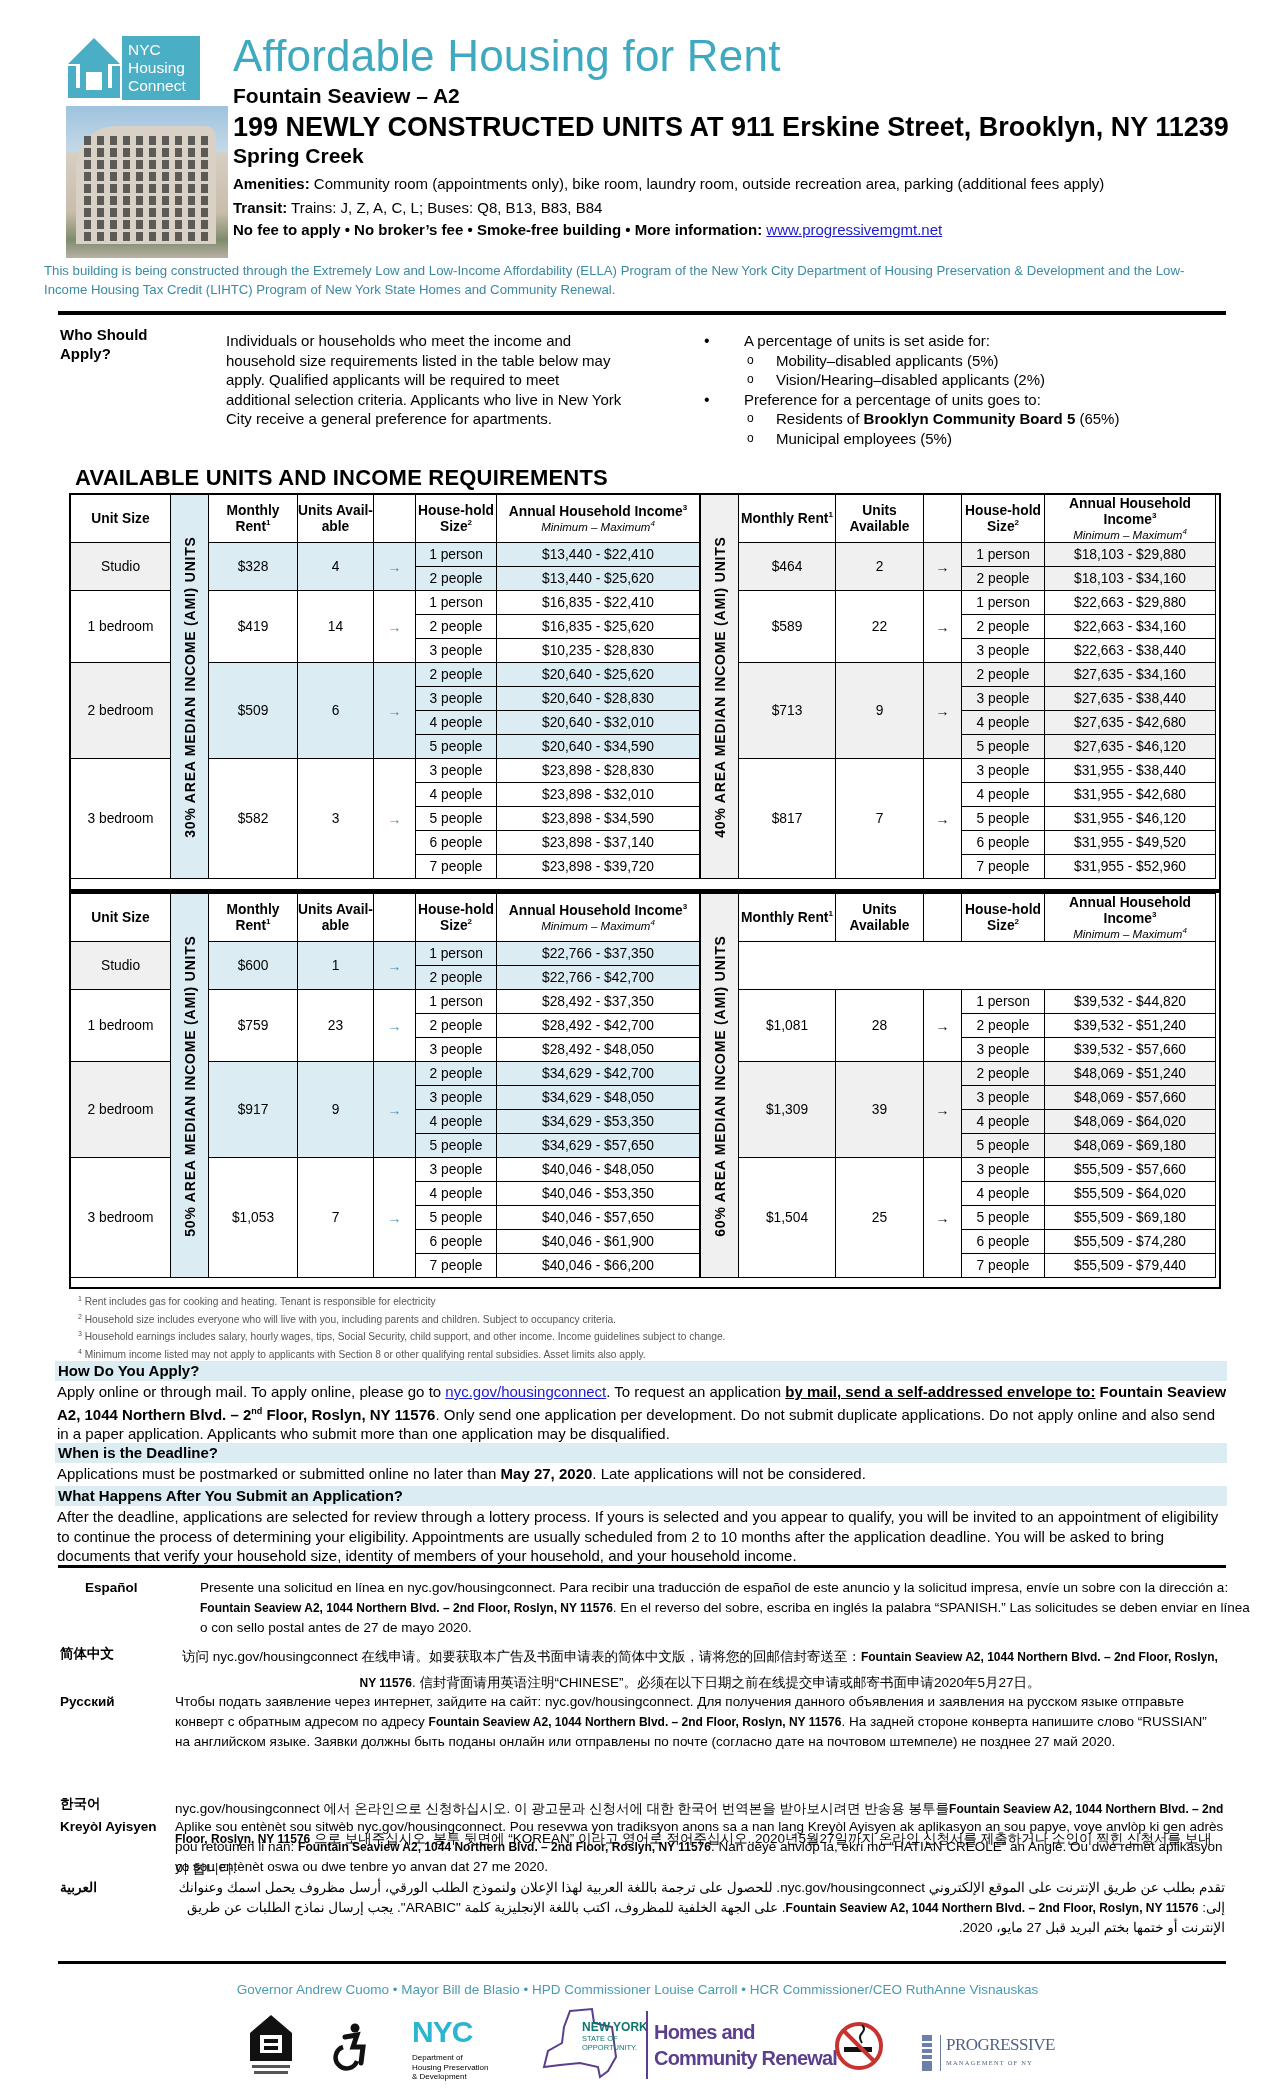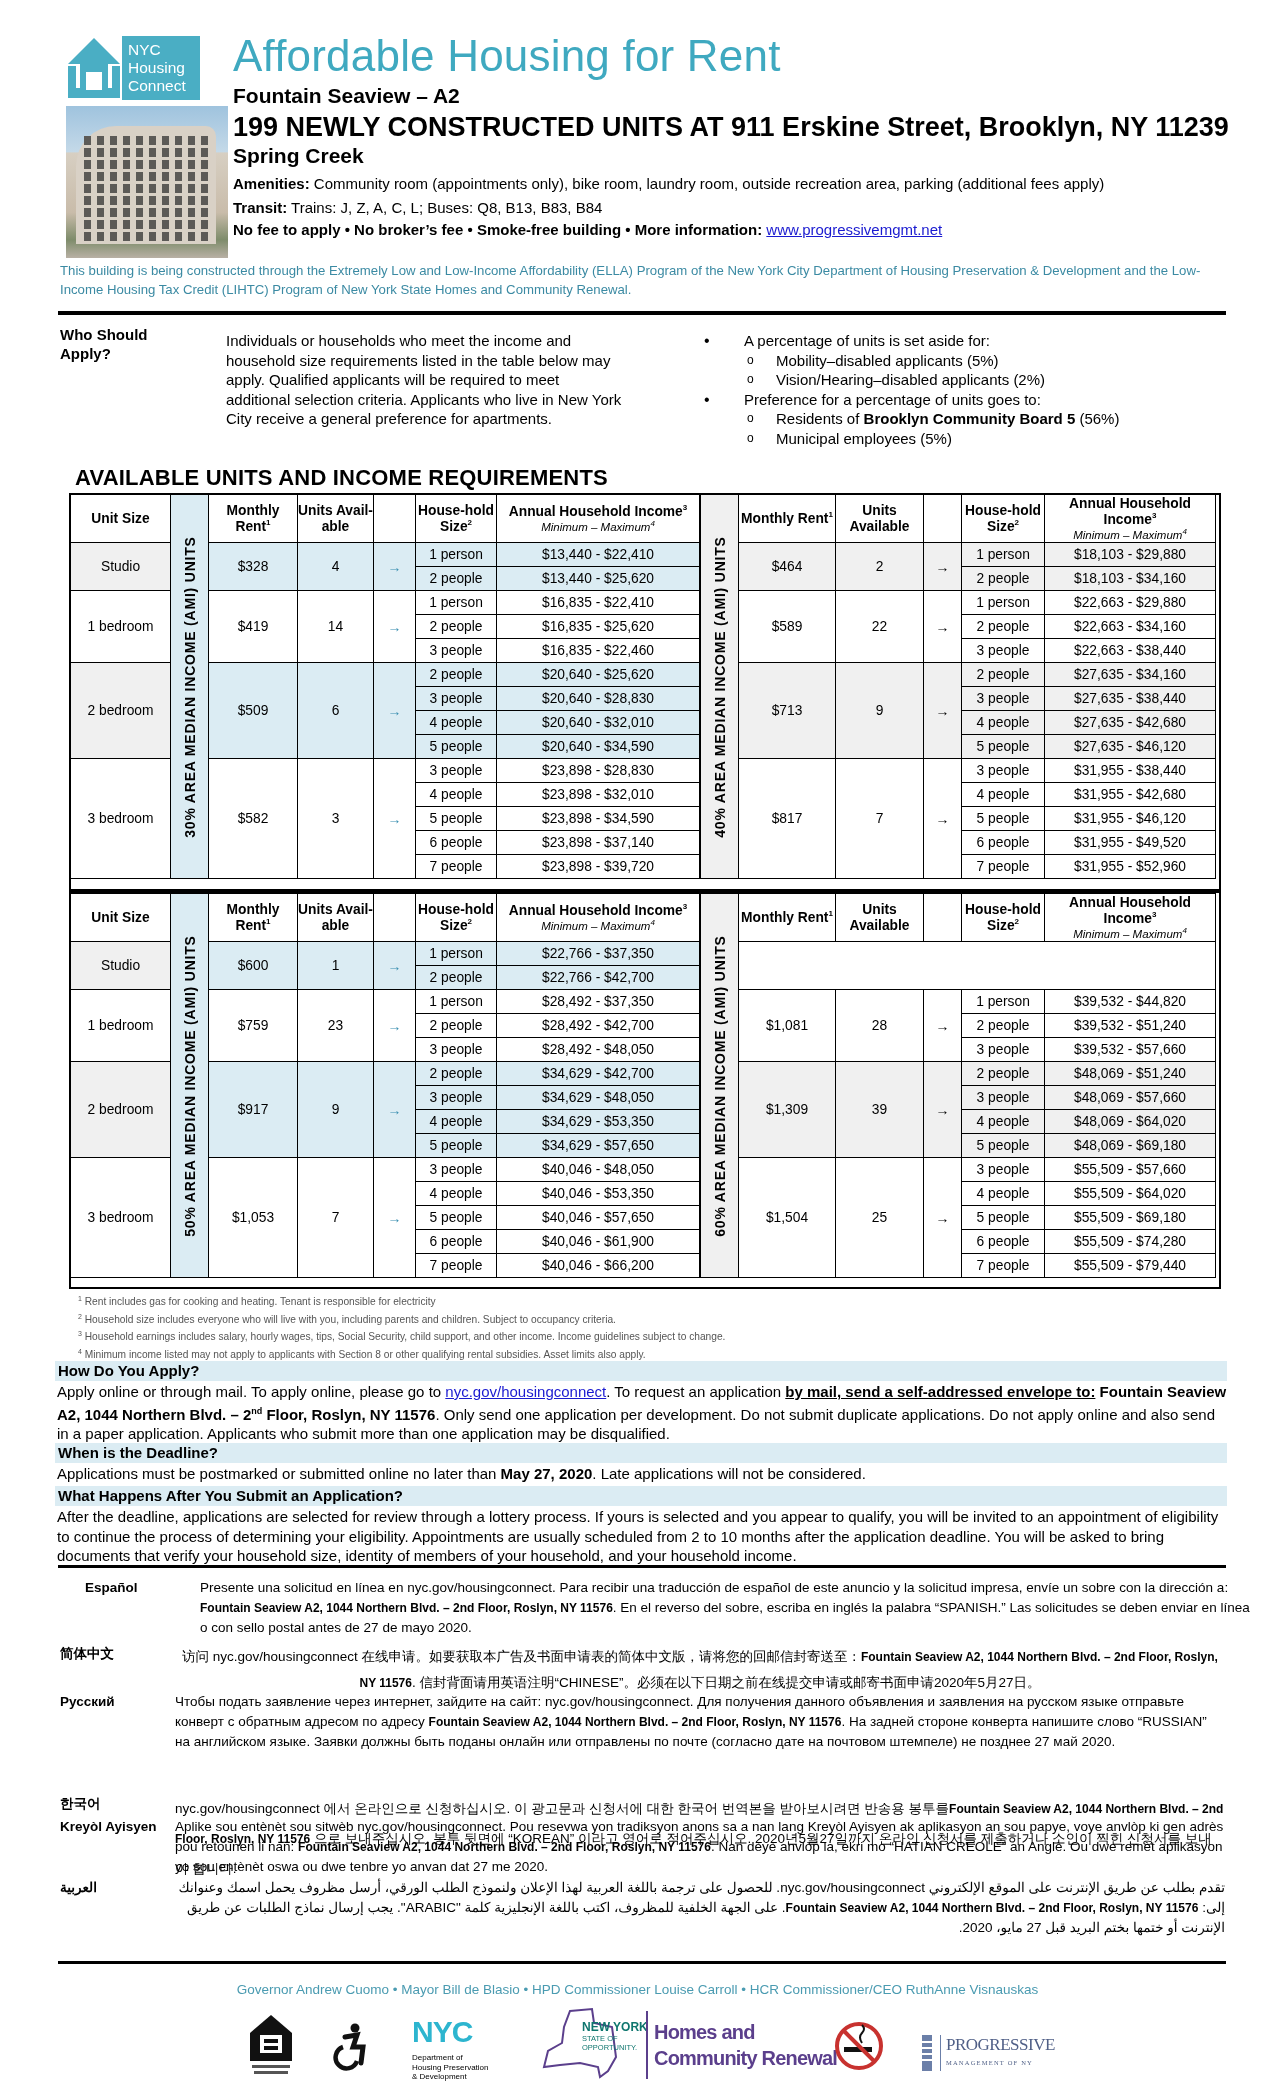--- a/index.html
+++ b/index.html
@@ -15,21 +15,21 @@
            background: linear-gradient(180deg, #9fc3de 0%, #c4d9e8 30%, #d7cfc2 31%, #c9bcaa 70%, #7e8c6b 88%, #b8b0a4 100%); }
   .photo .bldg { position: absolute; left: 10px; top: 20px; width: 140px; height: 118px; background: #d9d1c6; border-radius: 40px 10px 0 0; }
   .photo .win { position: absolute; width: 7px; height: 9px; background: #5c5a57; }
   .title { left: 233px; top: 31px; font-size: 44px; color: #3fa9c0; letter-spacing: 0.2px; white-space: nowrap; }
   .subtitle { left: 233px; top: 84px; font-size: 21px; font-weight: bold; white-space: nowrap; }
   .units-line { left: 233px; top: 112px; font-size: 27px; font-weight: bold; white-space: nowrap; }
   .neighborhood { left: 233px; top: 144px; font-size: 21px; font-weight: bold; }
   .info-line { left: 233px; font-size: 15px; white-space: nowrap; }
   .info-line b { font-weight: bold; }
   .link { color: #1a1ad0; text-decoration: underline; }
-  .program-note { left: 60px; top: 261px; width: 1150px; font-size: 13.2px; color: #3b8aa3; line-height: 19px; }
+  .program-note { left: 44px; top: 261px; width: 1150px; font-size: 13.2px; color: #3b8aa3; line-height: 19px; }
   .rule { left: 58px; width: 1168px; height: 4px; background: #000; }
 
   
   .who-label { left: 60px; top: 325px; font-size: 15px; font-weight: bold; line-height: 19px; width: 110px; }
   .who-text { left: 226px; top: 331px; width: 400px; font-size: 15px; line-height: 19.5px; }
   .who-list { left: 700px; top: 331px; width: 520px; font-size: 15px; line-height: 19.5px; }
   .who-list .b1 { position: relative; padding-left: 44px; }
   .who-list .b1::before { content: "\2022"; position: absolute; left: 4px; font-size: 16px; }
   .who-list .b2 { position: relative; padding-left: 76px; }
   .who-list .b2::before { content: "o"; position: absolute; left: 47px; font-size: 12px; }
@@ -207,21 +207,21 @@
 <div class="abs program-note">This building is being constructed through the Extremely Low and Low-Income Affordability (ELLA) Program of the New York City Department of Housing Preservation &amp; Development and the Low-Income Housing Tax Credit (LIHTC) Program of New York State Homes and Community Renewal.</div>
 <div class="abs rule" style="top:311px;"></div>
 
 <div class="abs who-label">Who Should Apply?</div>
 <div class="abs who-text">Individuals or households who meet the income and household size requirements listed in the table below may apply. Qualified applicants will be required to meet additional selection criteria.  Applicants who live in New York City receive a general preference for apartments.</div>
 <div class="abs who-list">
   <div class="b1">A percentage of units is set aside for:</div>
   <div class="b2">Mobility–disabled applicants (5%)</div>
   <div class="b2">Vision/Hearing–disabled applicants (2%)</div>
   <div class="b1">Preference for a percentage of units goes to:</div>
-  <div class="b2"><span>Residents of </span><b>Brooklyn Community Board 5</b><span> (56%)</span></div>
+  <div class="b2"><span>Residents of </span><b>Brooklyn Community Board 5</b><span> (65%)</span></div>
   <div class="b2">Municipal employees (5%)</div>
 </div>
 
 <div class="abs table-heading">AVAILABLE UNITS AND INCOME REQUIREMENTS</div>
 
 <div id="tables">
     <table class="ami-table" style="left: 70px; top: 494px;">
       <colgroup>
         <col style="width:100px">
         <col style="width:38px">
@@ -262,21 +262,21 @@
           <td rowspan="3" class=" arrow-blue">→</td>
           <td class="">1 person</td>
           <td class="">$16,835 - $22,410</td>
         </tr>
         <tr class="shade-blue">
           <td class="">2 people</td>
           <td class="">$16,835 - $25,620</td>
         </tr>
         <tr class="shade-blue">
           <td class="">3 people</td>
-          <td class="">$16,835 - $22,460</td>
+          <td class="">$10,235 - $28,830</td>
         </tr>
         <tr class="shade-blue">
           <td rowspan="4" class="size-shade">2 bedroom</td>
           <td rowspan="4" class="sh">$509</td>
           <td rowspan="4" class="sh">6</td>
           <td rowspan="4" class="sh arrow-blue">→</td>
           <td class="sh">2 people</td>
           <td class="sh">$20,640 - $25,620</td>
         </tr>
         <tr class="shade-blue">

